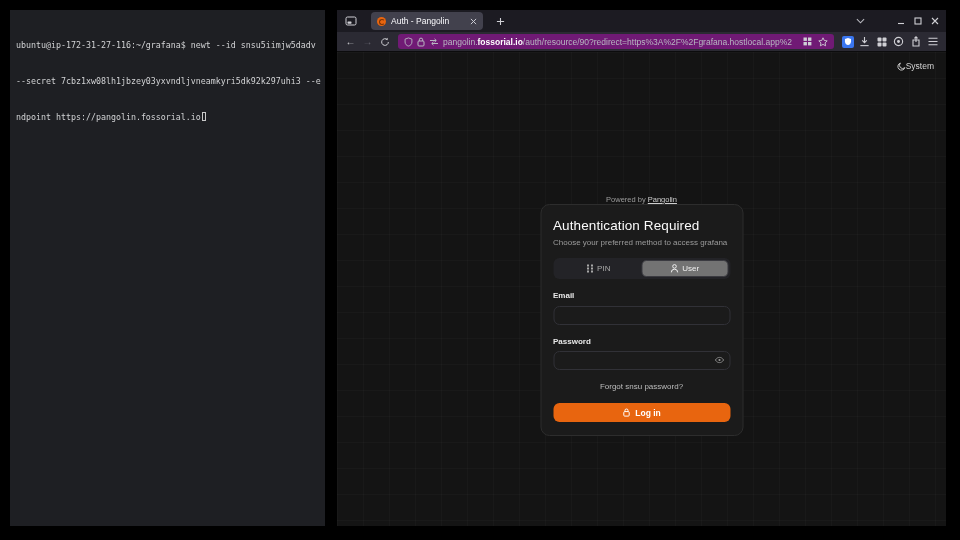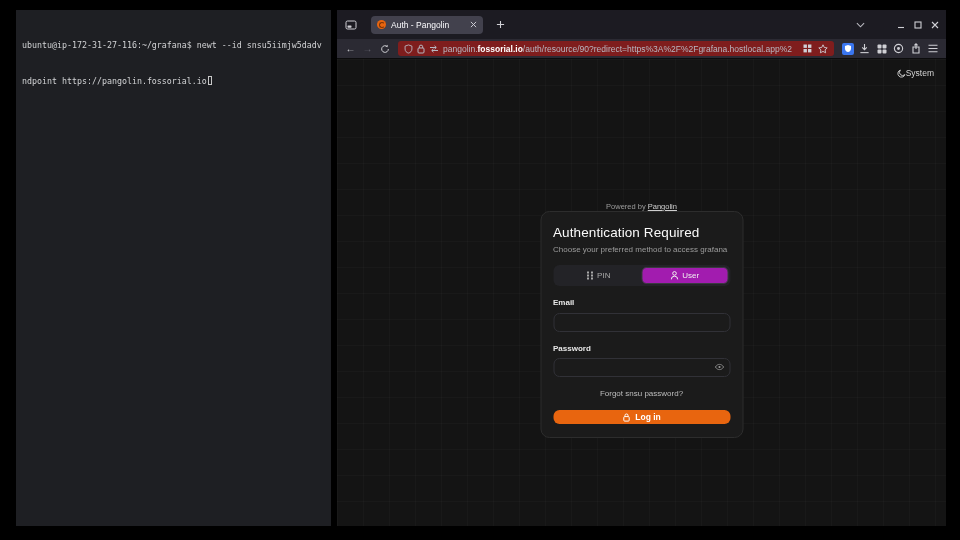--- a/index.html
+++ b/index.html
@@ -1,52 +1,52 @@
 <!DOCTYPE html>
 <html><head>
 <meta charset="utf-8">
 <style>
   * { margin:0; padding:0; box-sizing:border-box; }
   html,body { width:960px; height:540px; background:#000; overflow:hidden;
               font-family:"Liberation Sans", sans-serif; }
 
   
-  .terminal { position:absolute; left:16px; top:10px; width:315px; height:516px;
+  .terminal { position:absolute; left:10px; top:10px; width:315px; height:516px;
               background:#1e1f23; }
   .term-text { padding:5px 0 0 6px; font-family:"DejaVu Sans Mono", monospace;
                font-size:8.3px; line-height:12px; color:#d2d3d5; white-space:pre; }
   .term-cursor { display:inline-block; width:4.5px; height:9px;
                  border:1px solid #c8c8c8; vertical-align:-1px; margin-left:1px; }
 
   
   .browser { position:absolute; left:337px; top:10px; width:609px; height:516px;
              background:#1c1b22; display:flex; flex-direction:column; }
 
-  .tabbar { height:29px; display:flex; align-items:center; background:#1c1b22; }
+  .tabbar { height:22px; display:flex; align-items:center; background:#1c1b22; }
   .ffview { width:28px; display:flex; justify-content:center; align-items:center; }
   .tab { height:18px; margin-left:6px; width:112px; background:#42414d;
          border-radius:4px; display:flex; align-items:center; padding:0 6px; gap:5px;
          color:#fbfbfe; font-size:8.5px; }
   .tab-title { flex:1; overflow:hidden; white-space:nowrap; }
   .favicon { width:9px; height:9px; border-radius:50%; background:#e8650f; flex:none;
              position:relative; }
   .favicon::after{ content:""; position:absolute; left:2px; top:2px; width:4px; height:4px;
              border-radius:50%; border:1px solid #7a3305; border-right-color:transparent;}
   .newtab { margin-left:9px; width:16px; display:flex; justify-content:center; }
   .tabbar-spacer { flex:1; }
   .tabs-chevron { width:16px; display:flex; justify-content:center; margin-right:24px; }
   .winctl { width:17px; height:100%; display:flex; justify-content:center; align-items:center; }
   .winctl.close { margin-right:3px; }
 
   .toolbar { height:20px; background:#2b2a33; display:flex; align-items:center;
              padding:0 5px; border-bottom:1px solid #0c0c0d; }
   .navbtn { width:17px; display:flex; justify-content:center; align-items:center;
             color:#d0d0d5; font-size:10px; }
   .navbtn.dim { color:#63626c; }
-  .urlbar { flex:1; height:15px; background:#7f1d1d; border-radius:3px; margin:0 5px;
+  .urlbar { flex:1; height:15px; background:#701a75; border-radius:3px; margin:0 5px;
             display:flex; align-items:center; padding:0 6px; gap:4px;
             font-size:8.5px; color:#b8b8c2; min-width:0; }
   .url-text { overflow:hidden; white-space:nowrap; flex:1; min-width:0; }
   .url-domain { color:#ffffff; font-weight:bold; }
   .urlbar-right { display:flex; gap:6px; align-items:center; flex:none; }
   .tool-icon { width:17px; display:flex; justify-content:center; align-items:center; }
   .ublock-badge { width:12px; height:12px; background:#3a76f0; border-radius:2px;
                   display:flex; align-items:center; justify-content:center; }
 
   .content { flex:1; position:relative; background:#141414; overflow:hidden; }
@@ -66,44 +66,45 @@
   .card { background:#1b1b1b; border:1px solid #2d2d2d; border-radius:9px;
           padding:12px 12px 13px; }
   .card h1 { font-size:13.5px; font-weight:normal; color:#fafafa; margin:1px 0 5px;
              letter-spacing:.1px; }
   .card .subtitle { font-size:8px; color:#9c9c9c; margin-bottom:11px; }
 
   .method-tabs { display:flex; background:#232327; border-radius:6px; padding:2px; }
   .method-tab { flex:1; height:17px; display:flex; align-items:center; justify-content:center;
                 gap:4px; font-size:8px; color:#a8a8a8; border-radius:5px;
                 border:1px solid transparent; }
-  .method-tab.active { background:#a21caf; border-color:#3a3a40; color:#f0f0f0; }
+  .method-tab.active { background:#737373; border-color:#3a3a40; color:#f0f0f0; }
 
   .field-label { font-size:8px; font-weight:bold; color:#e8e8e8; margin:12px 0 4px; }
   .input-wrap { position:relative; }
   .input-wrap input { width:100%; height:19px; background:#1b1b1b;
       border:1px solid #313137; border-radius:6px; color:#e8e8e8; font-size:8.5px;
       padding:0 6px; outline:none; font-family:"Liberation Sans", sans-serif; }
   .eye { position:absolute; right:6px; top:50%; transform:translateY(-50%);
          display:flex; align-items:center; }
 
   .forgot { text-align:center; font-size:8px; color:#bdbdbd; margin:12px 0 12px; }
-  .login-btn { width:100%; height:14px; background:#e8650f; border:none; border-radius:6px;
+  .login-btn { width:100%; height:19px; background:#e8650f; border:none; border-radius:6px;
                color:#fff; font-size:8.5px; font-weight:bold; display:flex;
                align-items:center; justify-content:center; gap:5px; cursor:pointer;
                font-family:"Liberation Sans", sans-serif; }
 
   svg { display:block; }
 </style>
 </head>
 <body>
 
 <div class="terminal">
   <div class="term-text">
     <div>ubuntu@ip-172-31-27-116:~/grafana$ newt --id snsu5iimjw5dadv</div>
+    <div>--secret 7cbz1xw08lh1jbzey03yxvndljvneamkyri5dk92k297uhi3 --e</div>
     <div><span>ndpoint https://pangolin.fossorial.io</span><span class="term-cursor"></span></div>
   </div>
 </div>
 
 <div class="browser">
 
   <div class="tabbar">
     <div class="ffview">
       <svg width="12" height="12" viewBox="0 0 12 12">
           <rect x="1" y="2" width="10" height="8" rx="1.5" fill="none" stroke="#d0d0d5" stroke-width="1"></rect>

